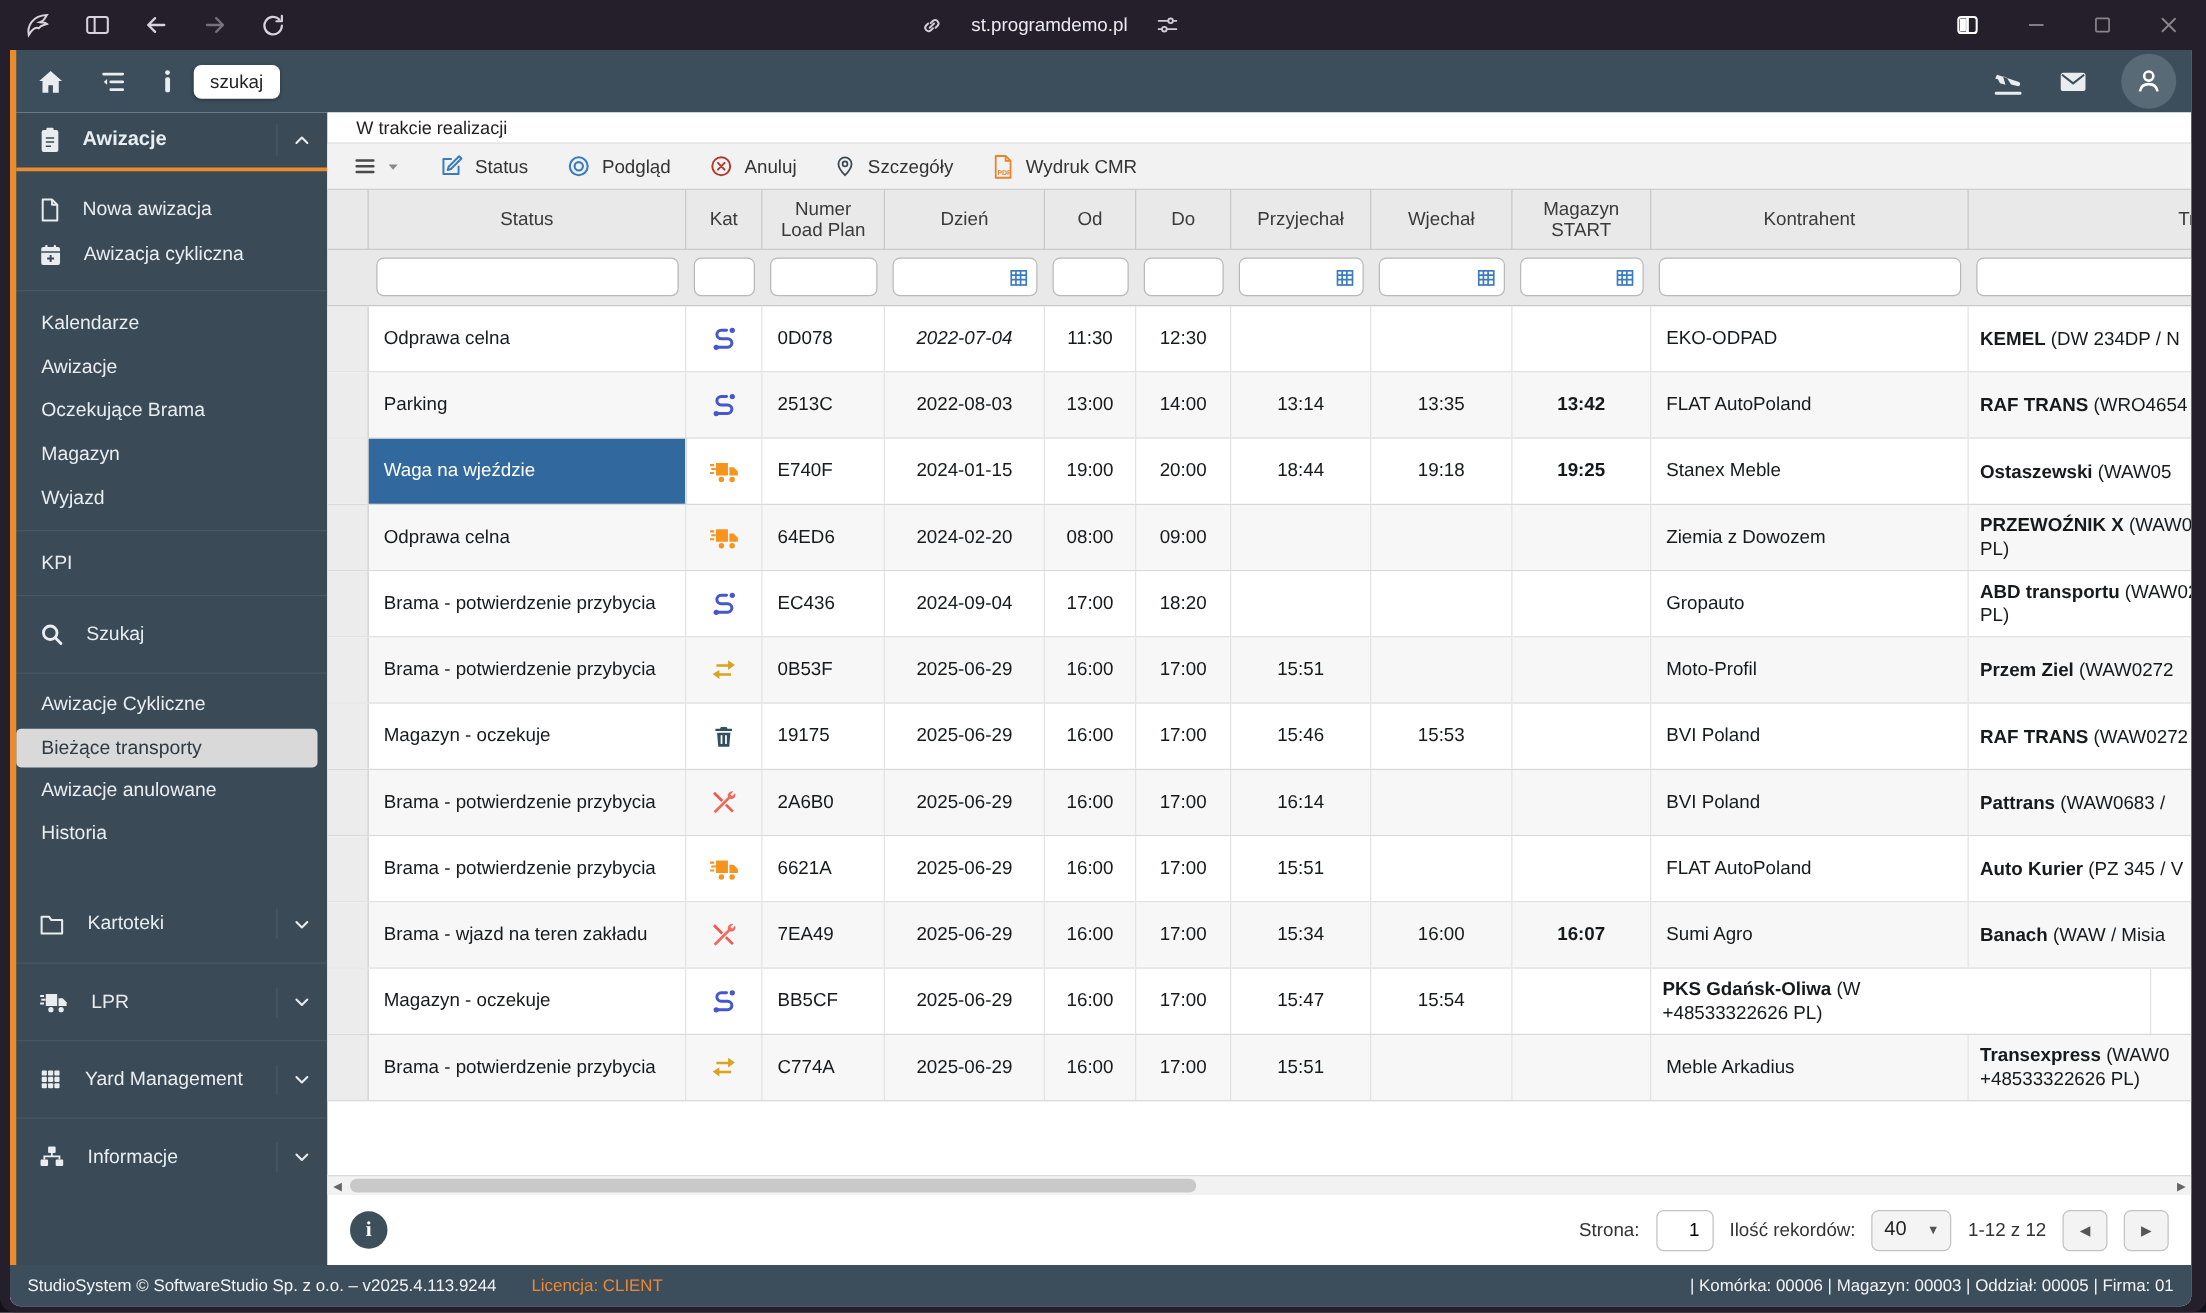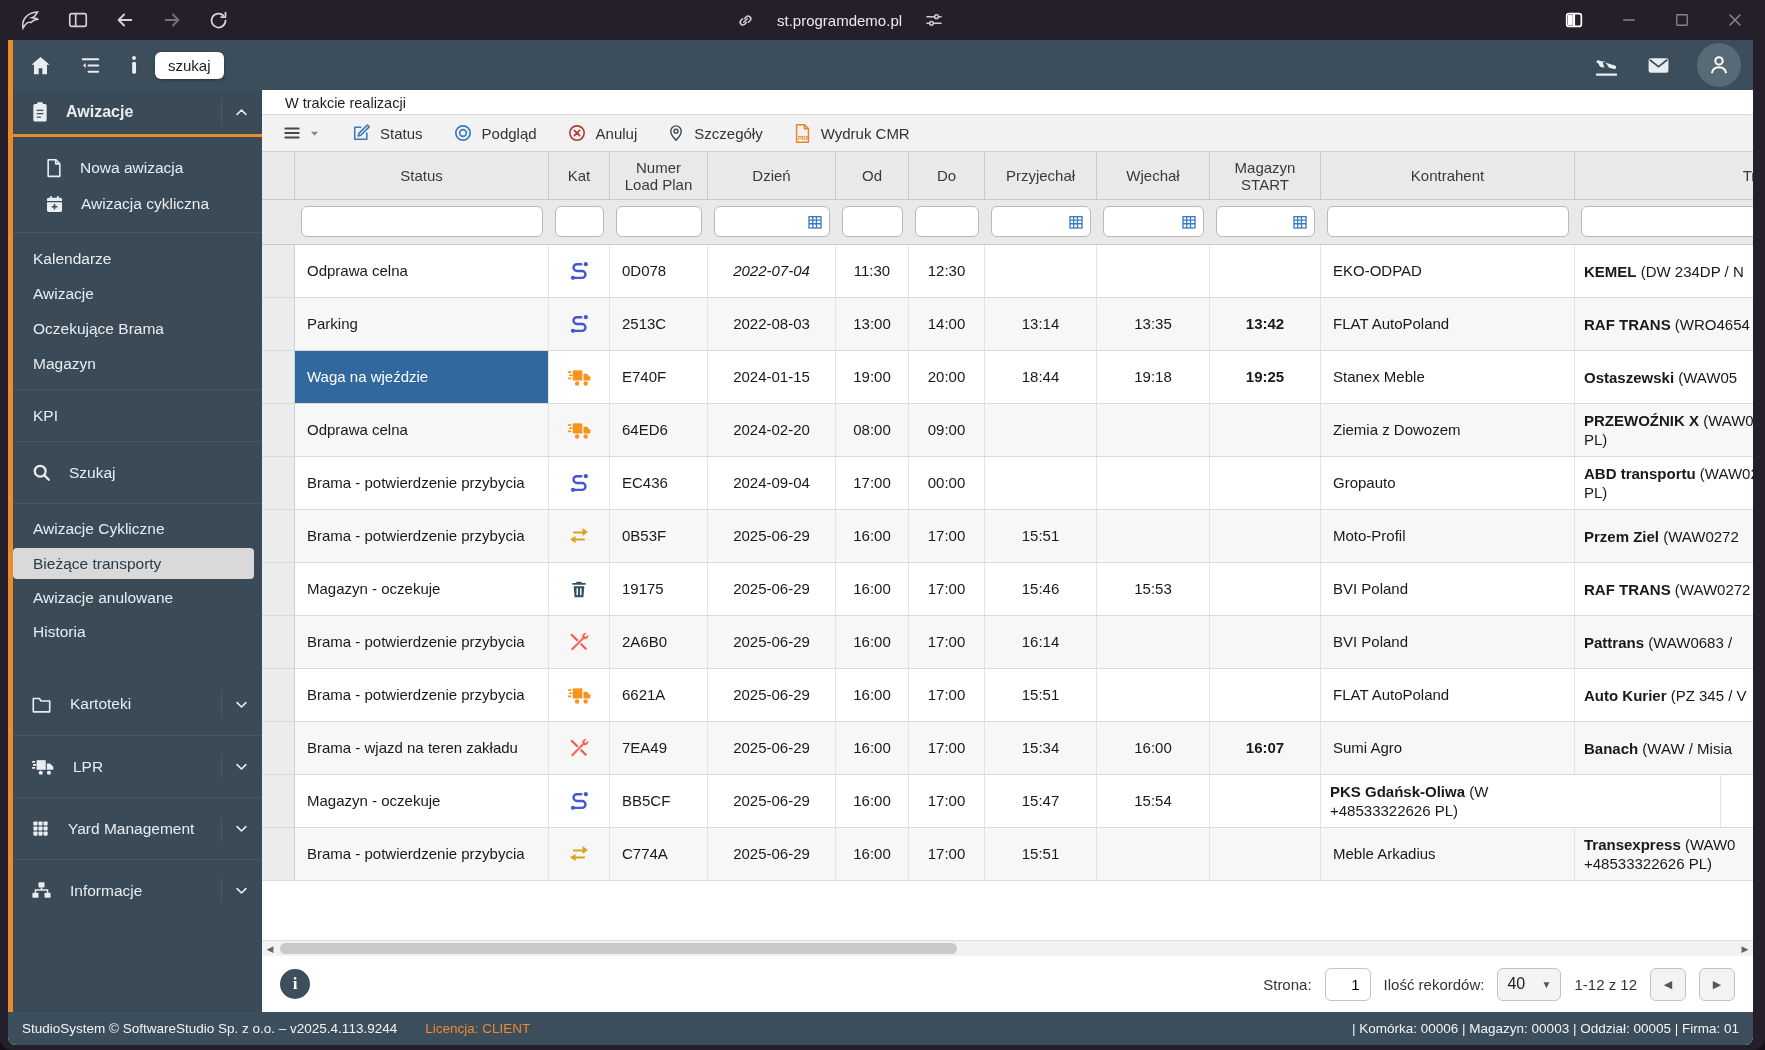--- a/index.html
+++ b/index.html
@@ -24,21 +24,21 @@
 .person-circle{width:44px;height:44px;border-radius:50%;background:#58
 6a76;background:#586a76;display:flex;align-items:center;justify-content:center}
 
 .content{flex:1;display:flex;min-height:0}
 
 .sidebar{width:254px;background:#3a4b57;color:#e9edf0;padding-left:5px;display:flex;flex-direction:column;font-size:15.5px;flex:none;overflow:hidden}
 .sb-head{height:47px;display:flex;align-items:center;border-bottom:3px solid #ea8b2c;padding-left:17px;gap:16px;flex:none}
 .sb-head .lbl{font-weight:bold;font-size:16px}
 .sb-chev{margin-left:auto;border-left:1px solid #4a5b66;align-self:center;height:26px;display:flex;align-items:center;padding:0 13px 0 12px}
 .sb-actions{padding:13px 0 10px 0;border-bottom:1px solid #475863}
-.sb-action{height:36px;display:flex;align-items:center;padding-left:32px;gap:17px}
+.sb-action{height:36px;display:flex;align-items:center;padding-left:18px;gap:17px}
 .sb-sec{border-bottom:1px solid #475863;padding:8px 0}
 .sb-link{height:35px;display:flex;align-items:center;padding-left:20px}
 .sb-link.small{height:34px}
 .sb-link.selected{background:#d9d9d9;color:#2c3a45;border-radius:4px;margin-right:8px;height:31px;margin-top:2px;margin-bottom:2px}
 .sb-search{height:45px;display:flex;align-items:center;padding-left:18px;gap:17px}
 .sb-groups{margin-top:16px}
 .sb-group{height:62px;display:flex;align-items:center;padding-left:18px;gap:18px;border-top:1px solid #475863}
 .sb-group:first-child{border-top:none}
 .sb-group .sb-chev{height:24px}
 
@@ -246,20 +246,21 @@
                 </svg>
               </span>
               <span>Awizacja cykliczna</span>
             </div>
           </div>
         <div class="sb-sec" id="sb-links1">
             <div class="sb-link">Kalendarze</div>
             <div class="sb-link">Awizacje</div>
             <div class="sb-link">Oczekujące Brama</div>
             <div class="sb-link">Magazyn</div>
+            <div class="sb-link">Wyjazd</div>
           </div>
         <div class="sb-sec">
           <div class="sb-link">KPI</div>
         </div>
         <div class="sb-sec">
           <div class="sb-search">
             <span class="ic">
                 <svg width="21" height="21" viewBox="0 0 24 24" fill="none" stroke="#e9edf0" stroke-width="2.6" stroke-linecap="round">
                   <circle cx="10.5" cy="10.5" r="6.2"></circle>
                   <path d="M15.3 15.3l5 5"></path>
@@ -604,21 +605,21 @@
                       <svg width="23" height="23" viewBox="0 0 24 24">
                         <path d="M6.8 18.6h7.9a3.55 3.55 0 0 0 0-7.1h-5.4a3.55 3.55 0 0 1 0-7.1h4.5" fill="none" stroke="#4656cf" stroke-width="2.5" stroke-linecap="round"></path>
                         <circle cx="5.2" cy="18.6" r="2.2" fill="#4656cf"></circle>
                         <circle cx="18.6" cy="4.4" r="2.2" fill="#4656cf"></circle>
                       </svg>
                     </span>
                   </div>
                   <div class="td left" style="width: 98px;">EC436</div>
                   <div class="td" style="width: 128px;">2024-09-04</div>
                   <div class="td" style="width: 73px;">17:00</div>
-                  <div class="td" style="width: 76px;">00:00</div>
+                  <div class="td" style="width: 76px;">18:20</div>
                   <div class="td" style="width: 112px;"></div>
                   <div class="td" style="width: 113px;"></div>
                   <div class="td" style="width: 111px;"></div>
                   <div class="td left" style="width: 254px;">Gropauto</div>
                   <div class="td left transport" style="width: 400px;">
                     <div><b>ABD transportu</b> (WAW0272626 /</div>
                     <div>PL)</div>
                   </div>
                 </div>
                 <div class="tr even">

